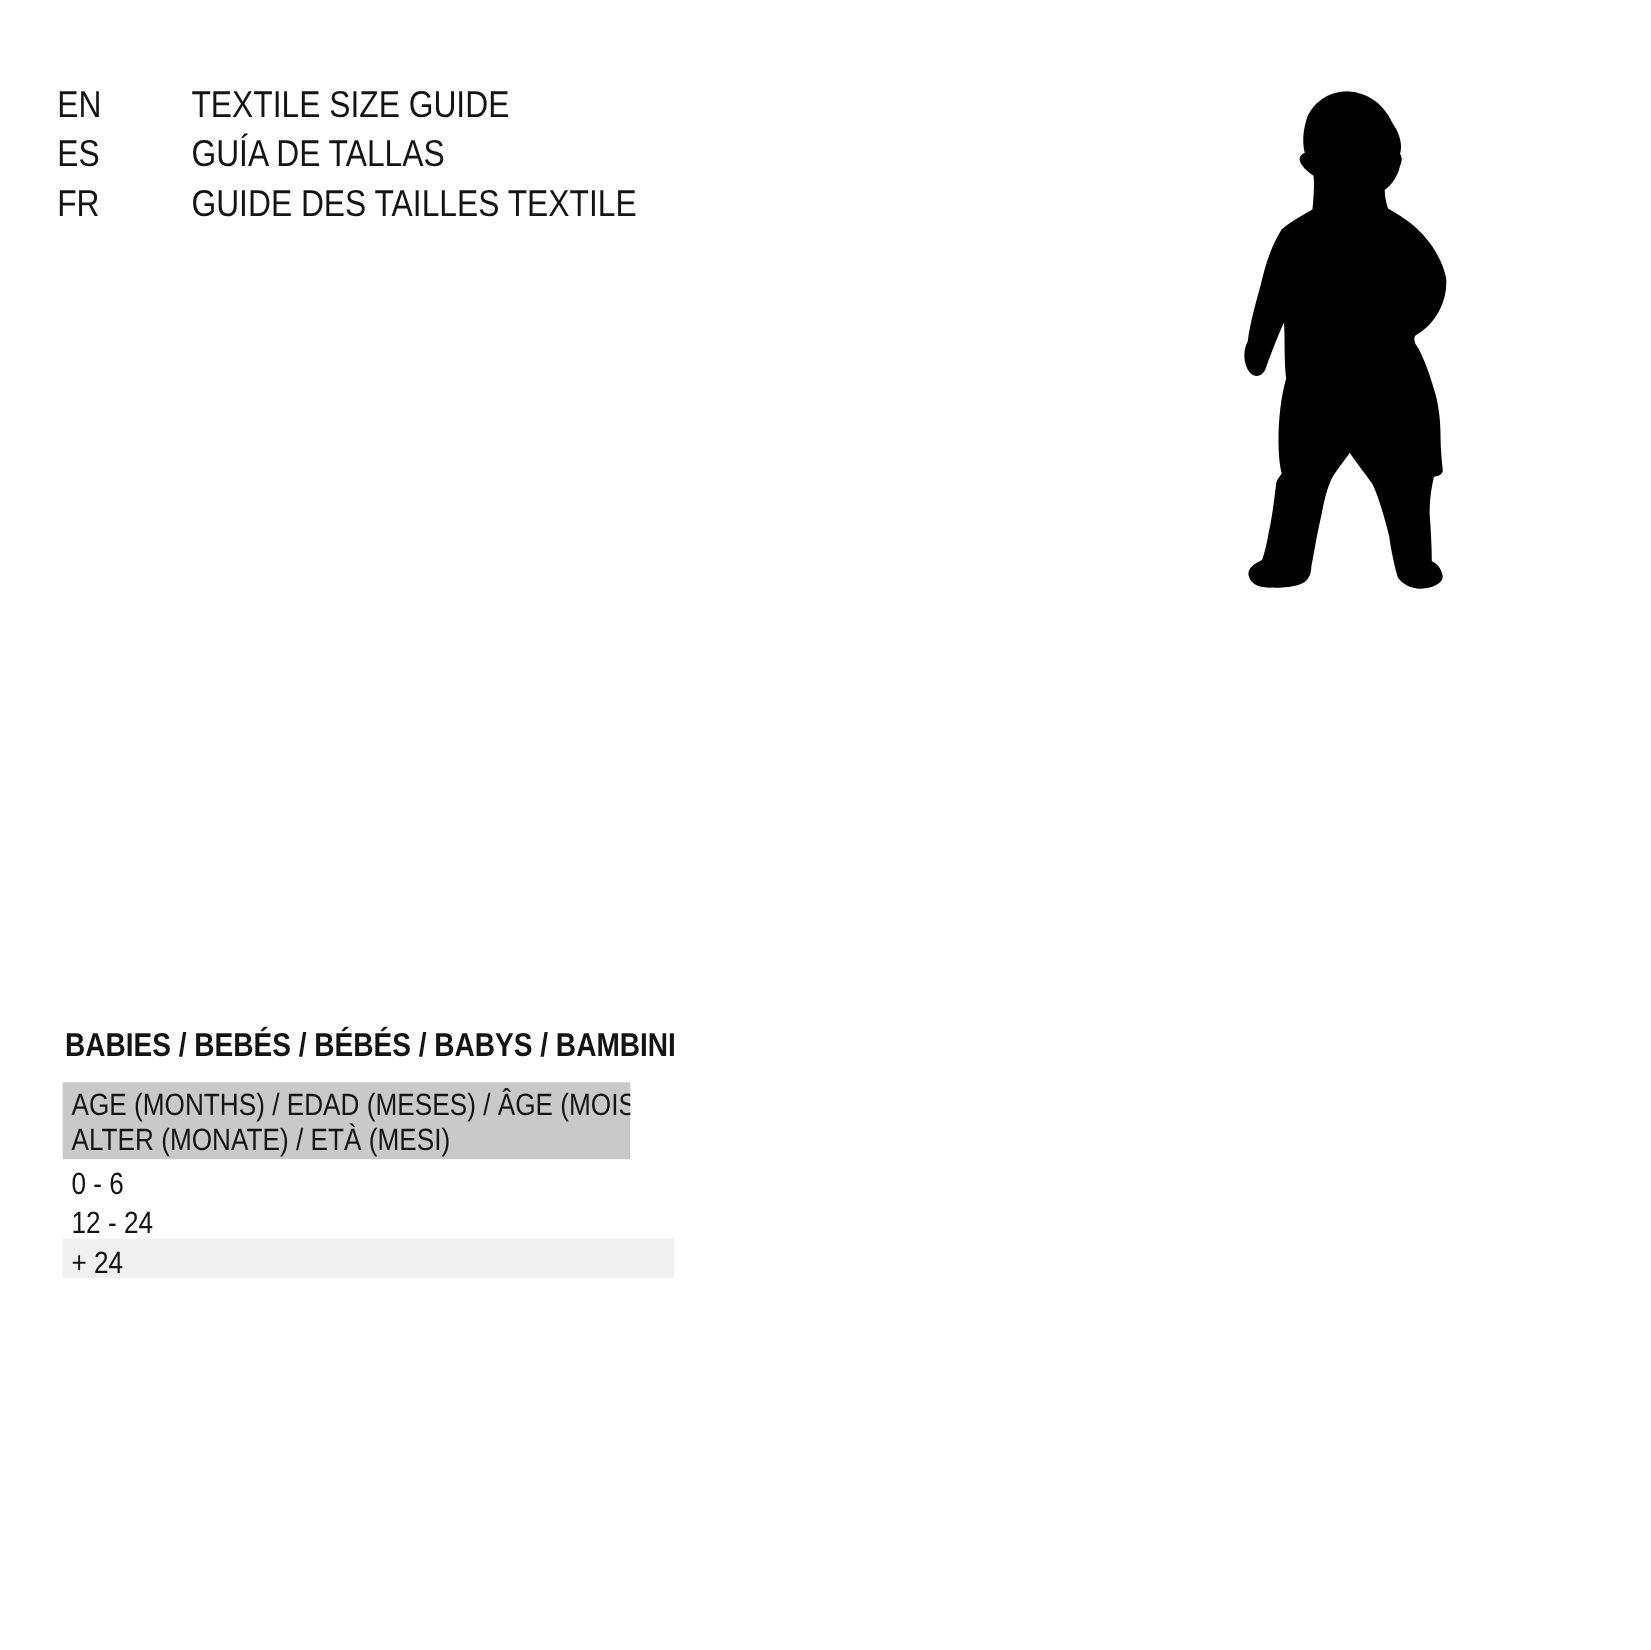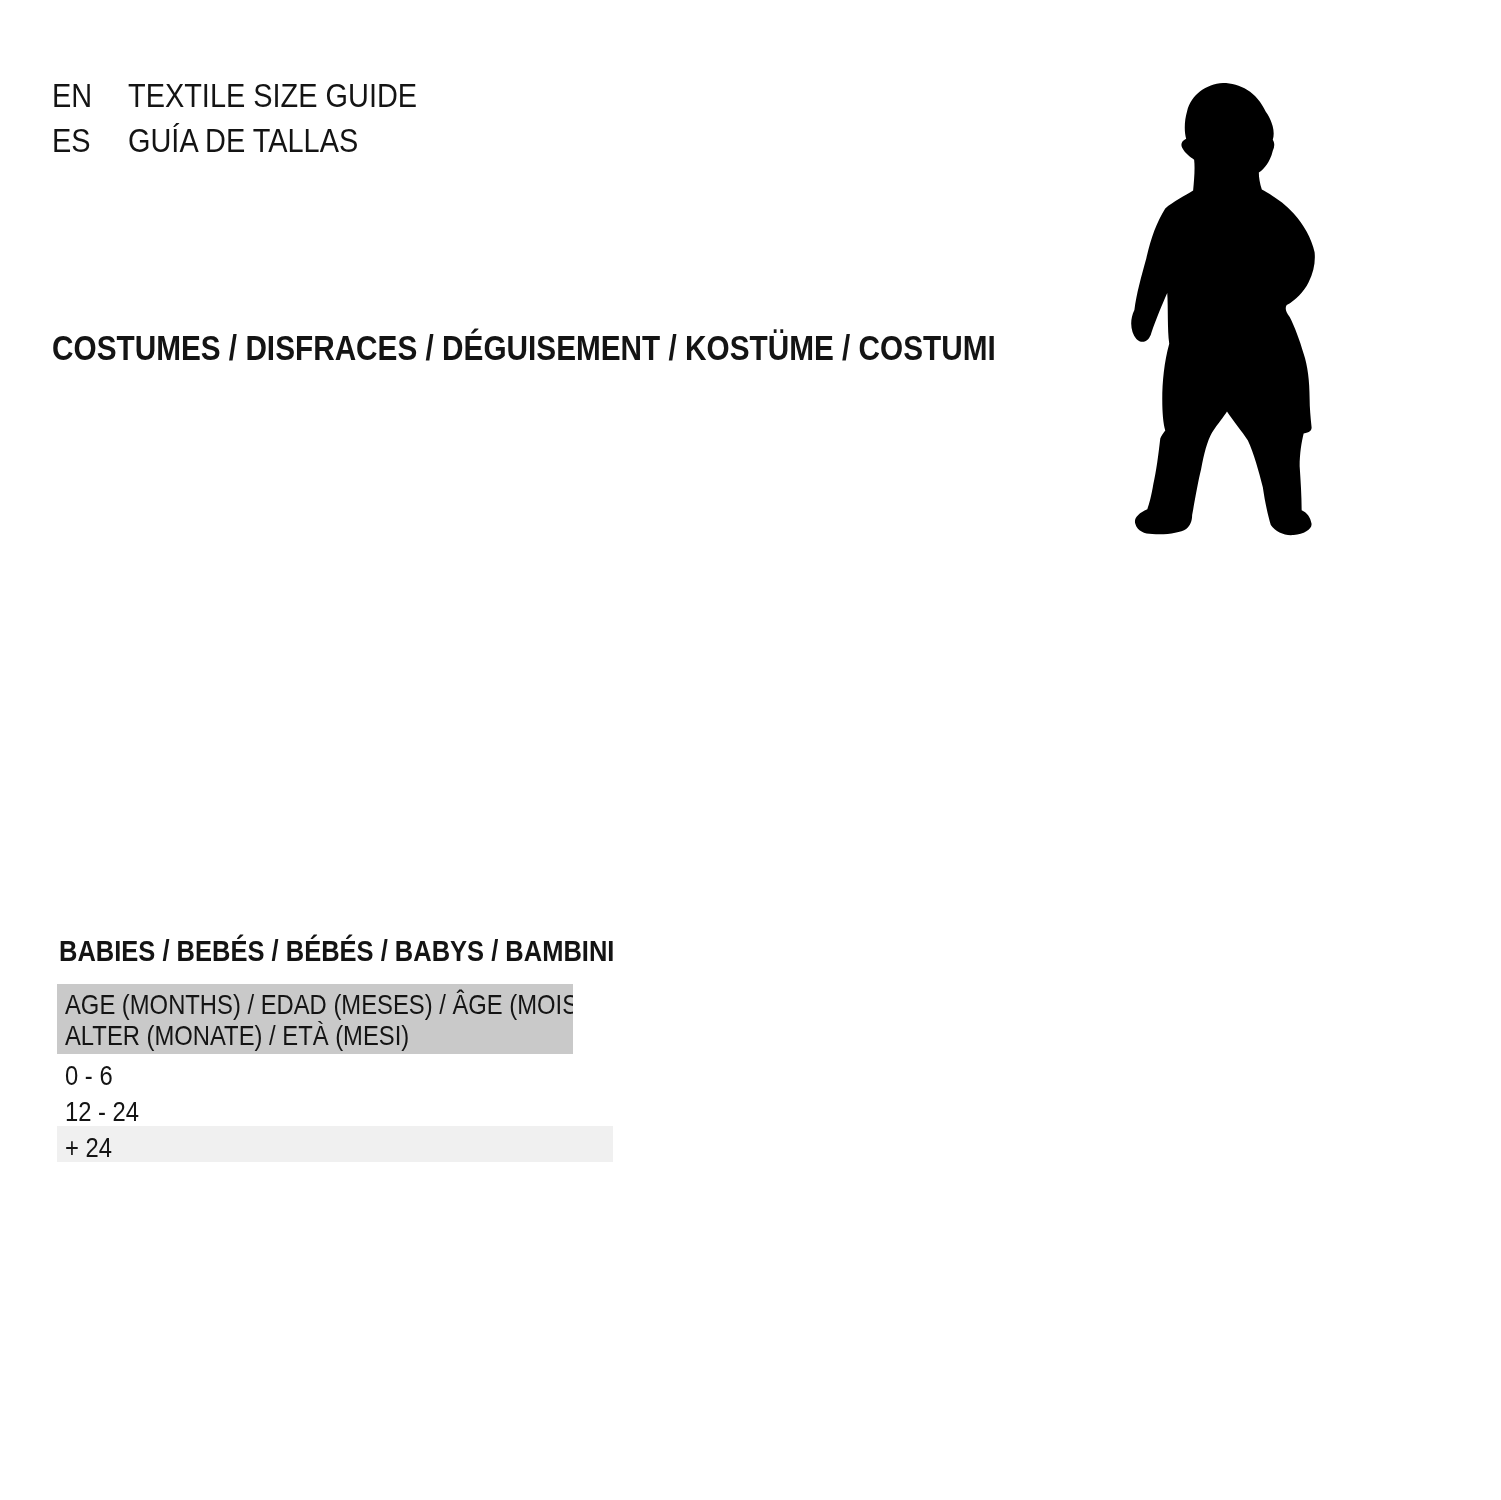--- a/index.html
+++ b/index.html
@@ -29,20 +29,21 @@
     position: absolute;
     left: 52px;
     top: 73px;
   }
   .lang-row {
     display: flex;
     height: 45px;
     line-height: 45px;
     font-size: 34px;
     font-weight: 500;
+    gap: 46px;
   }
   .lang-row .code {
     width: 76px;
     flex: 0 0 76px;
   }
 
   
   .category-line {
     position: absolute;
     left: 52px;
@@ -117,25 +118,26 @@
 
   <div class="lang-list">
       <div class="lang-row">
         <span class="code"><span class="cond">EN</span></span>
         <span class="label cond">TEXTILE SIZE GUIDE</span>
       </div>
       <div class="lang-row">
         <span class="code"><span class="cond">ES</span></span>
         <span class="label cond">GUÍA DE TALLAS</span>
       </div>
+      <div class="lang-row">
+        <span class="code"><span class="cond">FR</span></span>
+        <span class="label cond">GUIDE DES TAILLES TEXTILE</span>
+      </div>
     </div>
 
-  <div class="category-line">
-    <span class="cond">COSTUMES / DISFRACES / DÉGUISEMENT / KOSTÜME / COSTUMI</span>
-  </div>
 
   <svg class="silhouette" viewBox="0 0 190 458" preserveAspectRatio="xMidYMid meet" aria-hidden="true">
     <path fill="#000000" d="
       M95,0
       C78,1 63,12 59,28
       C56,38 56,49 58,56
       C54,58 52,61 54,65
       C57,71 62,74 66,77
       C67,86 66,97 65,108
       C57,113 45,119 37,126

